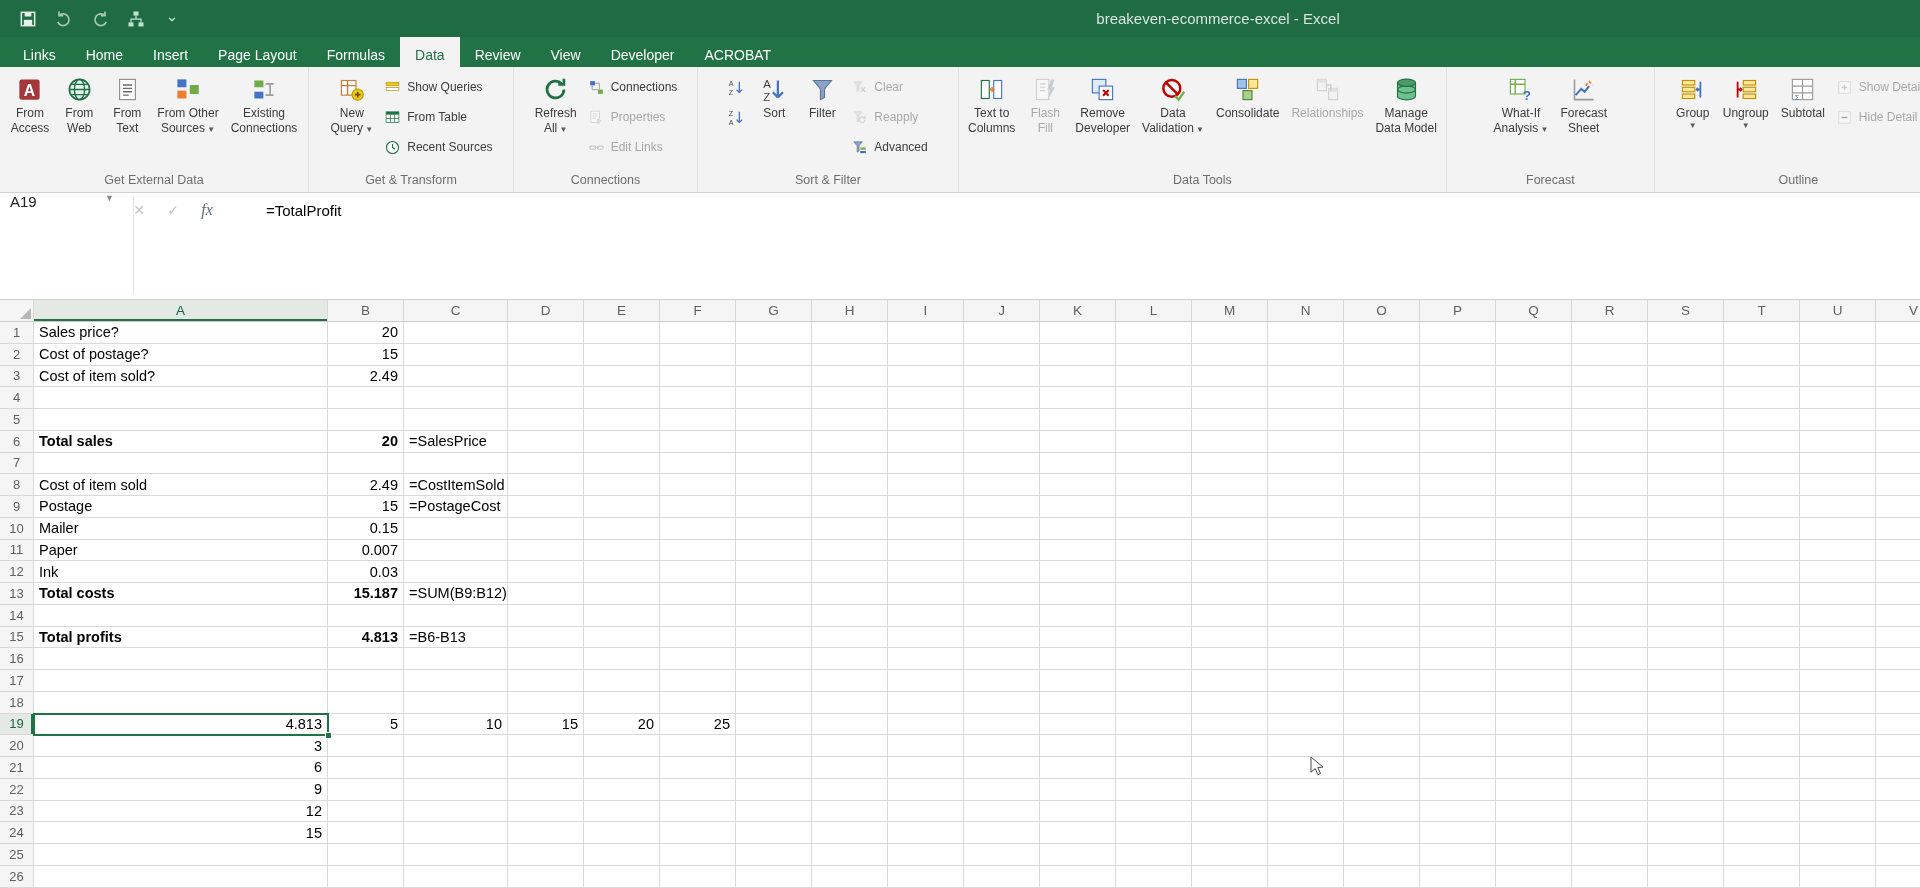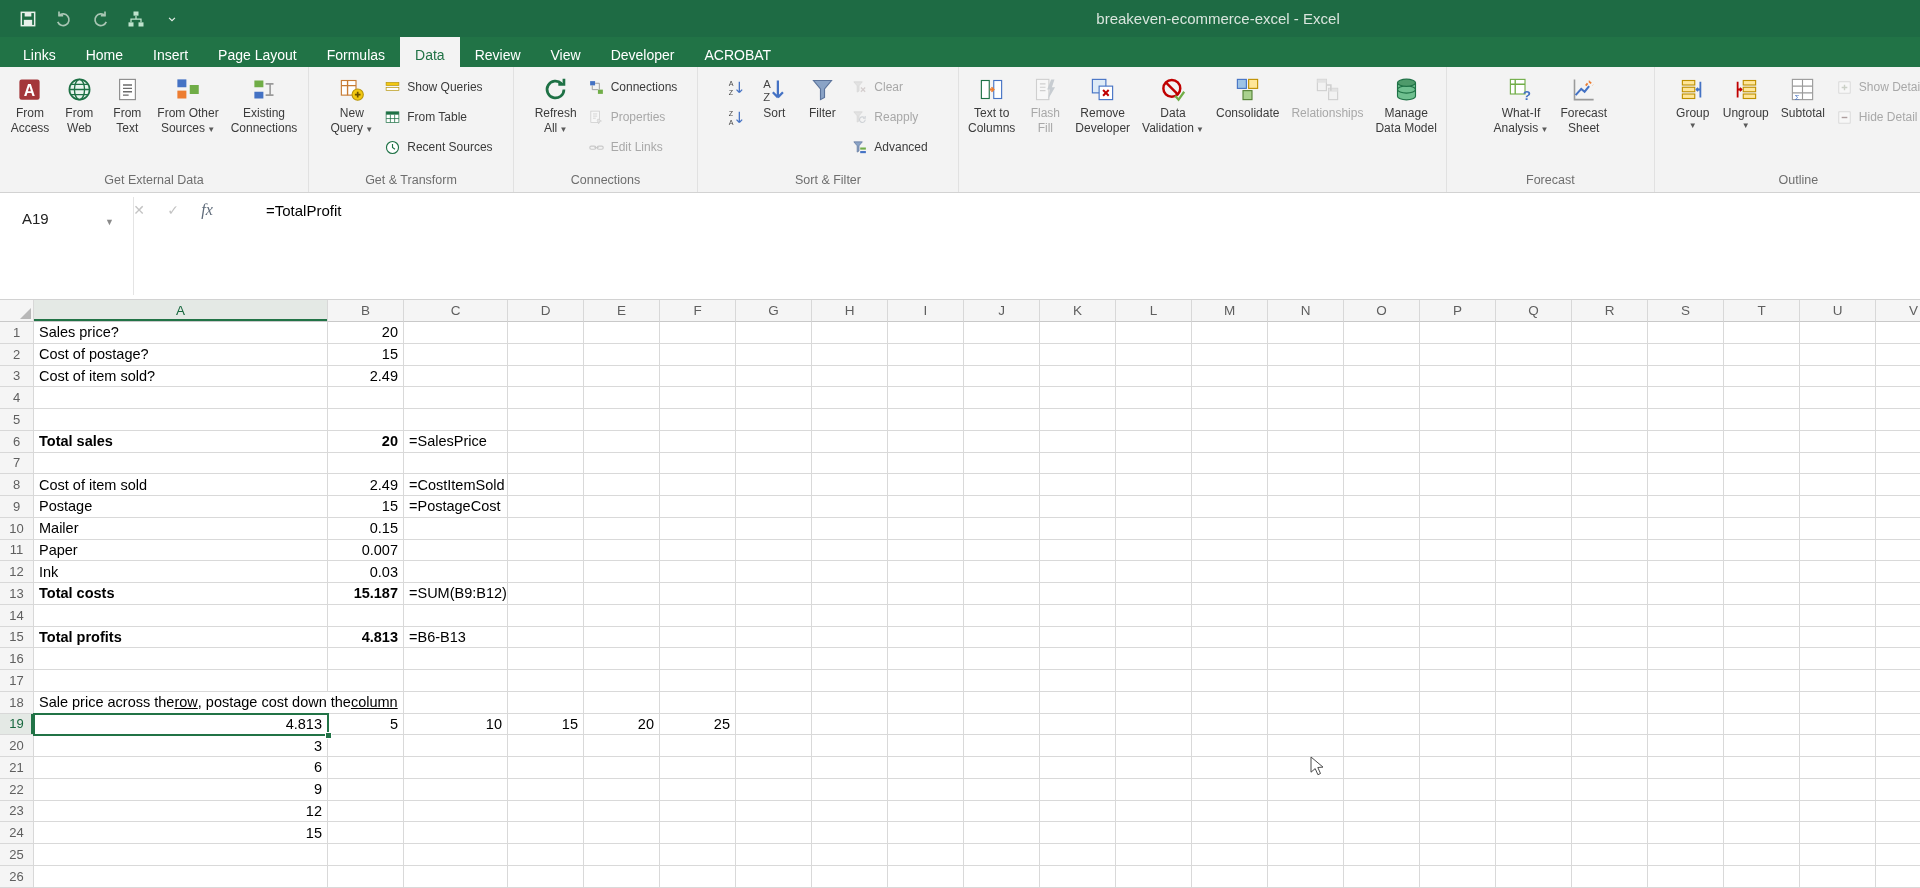--- a/index.html
+++ b/index.html
@@ -30,21 +30,21 @@
   .blabel { font-size:12px; line-height:15px; color:#3b3b3b; white-space:nowrap; }
   .arrow-glyph { font-size:8px; color:#5a5a5a; }
   .vstack { display:flex; flex-direction:column; gap:4px; padding-top:4px; }
   .btn-small { display:flex; align-items:center; gap:6px; font-size:12px; color:#3b3b3b; padding:2px 4px; white-space:nowrap; height:26px; }
   .disabled, .disabled .blabel { color:#a8a8a8; }
   .disabled svg { opacity:.4; filter:grayscale(.8); }
 
   
   #formulabar { height:107px; background:#fff; border-bottom:1px solid #d2d2d2; position:relative; }
   #fb-top { height:34px; display:flex; align-items:center; }
-  #namebox { width:122px; height:100%; display:flex; align-items:flex-end; padding-left:22px; font-size:15px; color:#222; }
+  #namebox { width:122px; height:100%; display:flex; align-items:flex-start; padding-left:10px; font-size:15px; color:#222; }
   .nb-caret { margin-left:auto; padding-right:8px; color:#8a8a8a; font-size:9px; }
   .fb-divider { position:absolute; left:133px; top:4px; bottom:4px; width:1px; background:#e4e4e4; }
   .fb-btn { width:34px; text-align:center; font-size:14px; }
   .fb-cancel, .fb-enter { color:#c3c3c3; }
   .fb-fx { font-style:italic; font-family:"Liberation Serif", serif; color:#5f6b7a; font-size:16px; }
   #formula-text { margin-left:42px; font-size:15px; color:#000; }
 
   
   #sheet { position:relative; background:#fff; }
   #colheaders { display:flex; height:22px; }
@@ -400,20 +400,21 @@
             <svg viewBox="0 0 24 24" width="27" height="27">
               <path d="M4 6v12c0 1.8 3.6 3.2 8 3.2s8-1.4 8-3.2V6" fill="#6FBF8F" stroke="#1E7145"></path>
               <ellipse cx="12" cy="12" rx="8" ry="3.2" fill="none" stroke="#1E7145"></ellipse>
               <ellipse cx="12" cy="6" rx="8" ry="3.2" fill="#4E9A6A" stroke="#1E7145"></ellipse>
             </svg>
           </div>
           <div class="blabel">Manage</div>
           <div class="blabel">Data Model</div>
         </div>
       </div>
+      <div class="rgroup-label">Data Tools</div>
     </div>
     <div class="rgroup" style="min-width: 208px;">
       <div class="rgroup-buttons">
         <div class="btn-large">
           <div class="bicon">
             <svg viewBox="0 0 24 24" width="27" height="27">
               <rect x="3" y="3" width="13" height="13" fill="#fff" stroke="#70AD47"></rect>
               <path d="M3 7.3h13M7.3 3v13" stroke="#70AD47" stroke-width="1.2"></path>
               <text x="14" y="21" font-size="12" font-weight="bold" fill="#4472C4">?</text>
             </svg>
@@ -977,26 +978,20 @@
         <div class="cell" style="width: 76px;"></div>
         <div class="cell" style="width: 76px;"></div>
         <div class="cell" style="width: 76px;"></div>
         <div class="cell" style="width: 76px;"></div>
         <div class="cell" style="width: 76px;"></div>
         <div class="cell" style="width: 76px;"></div>
         <div class="cell" style="width: 76px;"></div>
         <div class="cell" style="width: 76px;"></div>
         <div class="cell" style="width: 76px;"></div>
         <div class="cell" style="width: 76px;"></div>
-        <div class="ovf-overlay">
-          <span>Sale price across the </span>
-          <span class="u">row</span>
-          <span>, postage cost down the </span>
-          <span class="u">column</span>
-        </div>
       </div>
       <div class="grow">
         <div class="gutter sel">19</div>
         <div class="cell num" style="width: 294px;">4.813</div>
         <div class="cell num" style="width: 76px;">5</div>
         <div class="cell num" style="width: 104px;">10</div>
         <div class="cell num" style="width: 76px;">15</div>
         <div class="cell num" style="width: 76px;">20</div>
         <div class="cell num" style="width: 76px;">25</div>
         <div class="cell" style="width: 76px;"></div>

